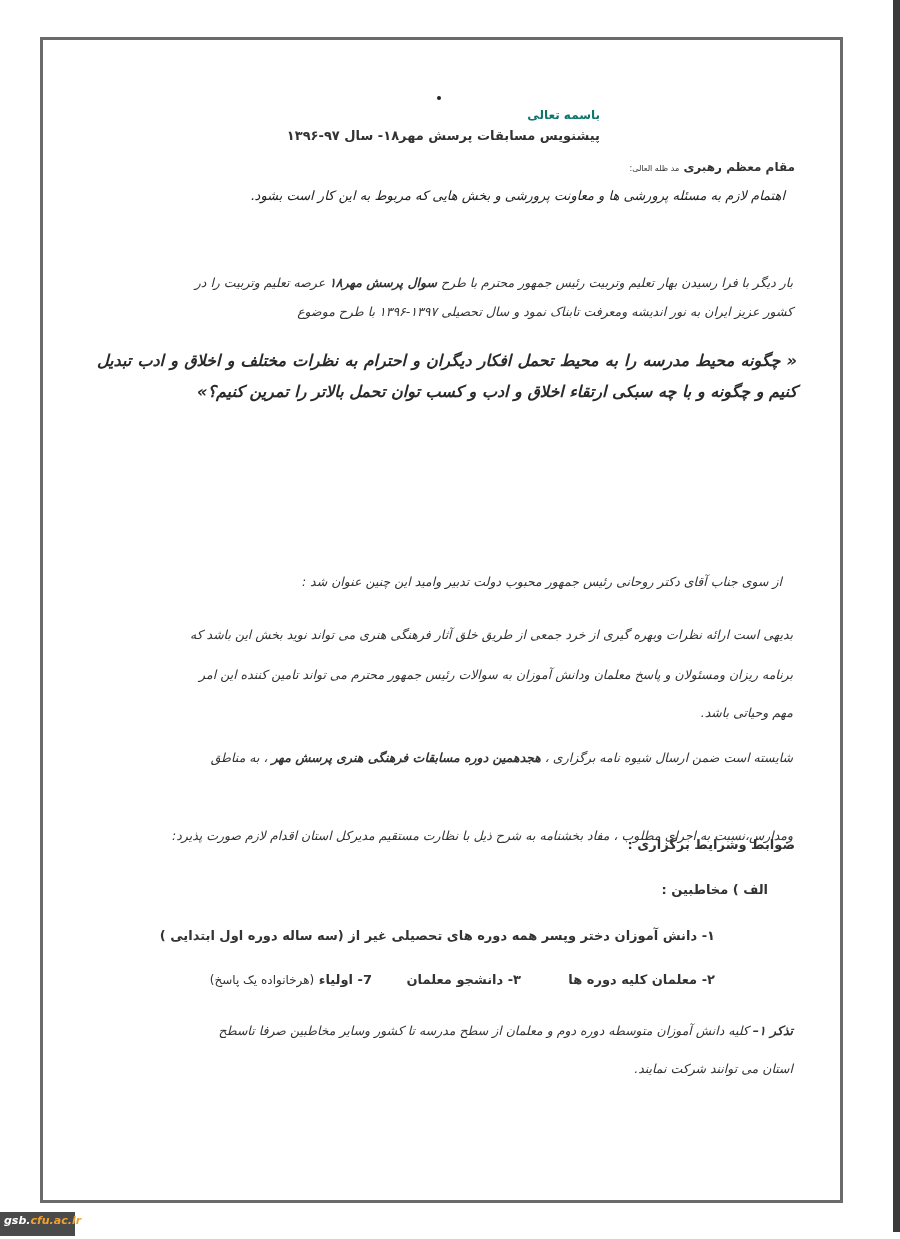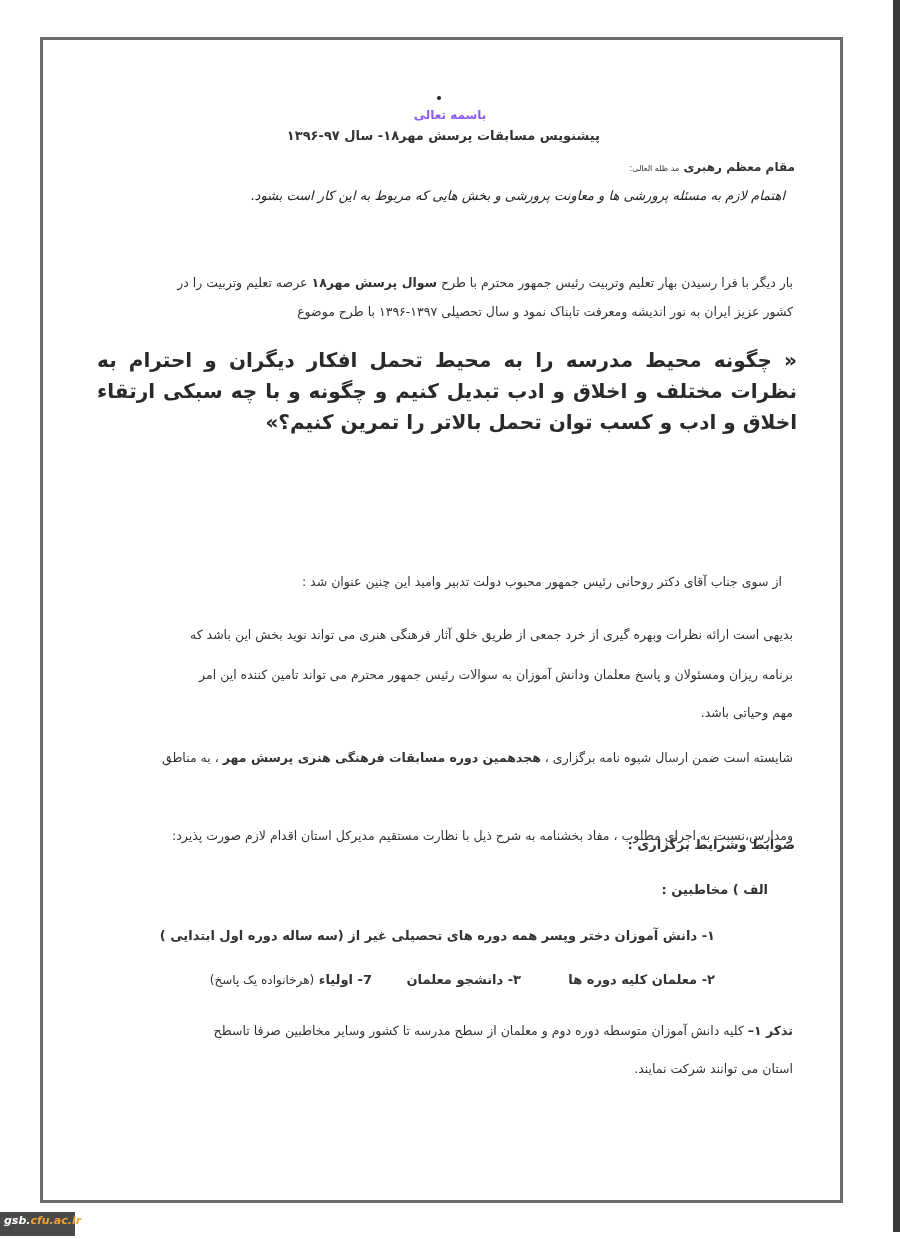--- a/index.html
+++ b/index.html
@@ -8,27 +8,27 @@
     font-family:"DejaVu Sans", sans-serif; color:#2a2a2a;
   }
   .right-strip { position:absolute; left:893px; top:0; width:7px; height:1232px; background:#3a3a3a; }
   .frame {
     position:absolute; left:40px; top:37px; width:797px; height:1160px;
     border:3px solid #6d6a6c; box-sizing:content-box;
   }
   .dot { position:absolute; left:437px; top:96px; width:4px; height:4px; border-radius:50%; background:#222; }
   .line { position:absolute; direction:rtl; white-space:nowrap; }
   .b { font-weight:bold; }
-  .title1 { left:300px; width:300px; top:108px; font-size:12px; text-align:center; font-weight:bold; color:#8b5cf6; }
+  .title1 { left:300px; width:300px; top:108px; font-size:12px; font-weight:bold; color:#0f766e; }
   .title2 { left:300px; width:300px; top:128px; font-size:13px; text-align:left; font-weight:bold; color:#333; }
   .leader-label { right:105px; top:160px; font-size:12px; font-weight:bold; color:#333; }
   .leader-label .sup { font-size:8px; font-weight:normal; }
   .leader-quote { right:115px; top:188px; font-size:13px; font-style:italic; font-family:"DejaVu Serif", serif; color:#222; }
-  .para { right:107px; width:690px; font-size:12.5px; color:#333; text-align:justify; text-align-last:right; }
-  .big { right:103px; width:700px; font-size:20px; font-weight:bold; color:#2a2a2a; line-height:31px; top:345px; white-space:normal; text-align:justify; text-align-last:right; }
+  .para { right:107px; width:690px; font-size:12.5px; color:#333; text-align:justify; text-align-last:right;font-style:italic; }
+  .big { right:103px; width:700px; font-size:16px; font-weight:bold; color:#2a2a2a; line-height:31px; top:345px; white-space:normal; text-align:justify; text-align-last:right;font-style:italic; }
   .item { font-size:13px; font-weight:bold; color:#333; }
   .logo {
     position:absolute; left:0; top:1212px; width:75px; height:24px; background:#4a4a4a;
     font-family:"DejaVu Sans", sans-serif; font-style:italic; font-weight:bold; font-size:11px;
     line-height:17px; padding-left:4px; box-sizing:border-box;
   }
   .logo .a { color:#ffffff; }
   .logo .c { color:#f0a030; }
 </style>
 </head>

